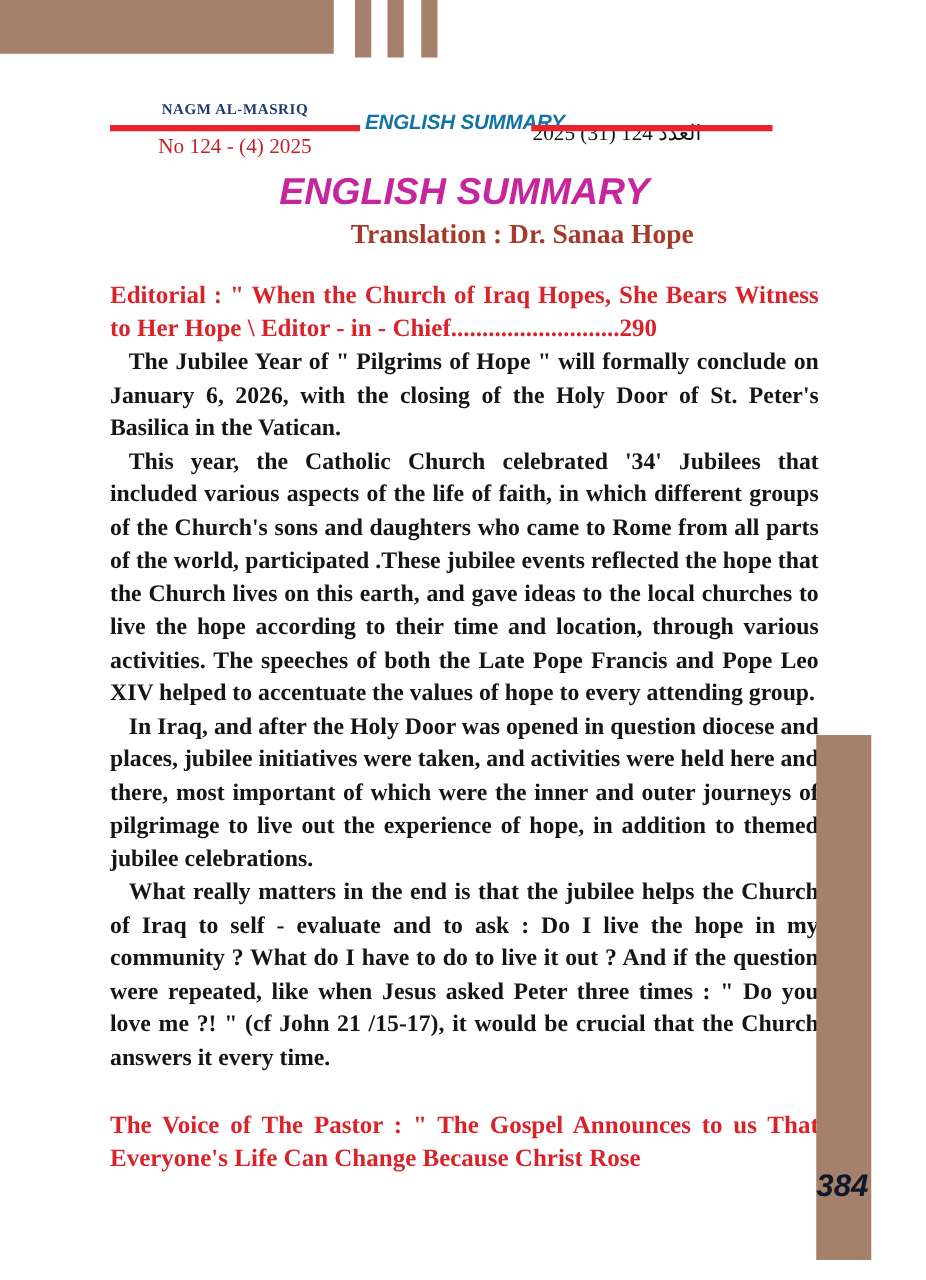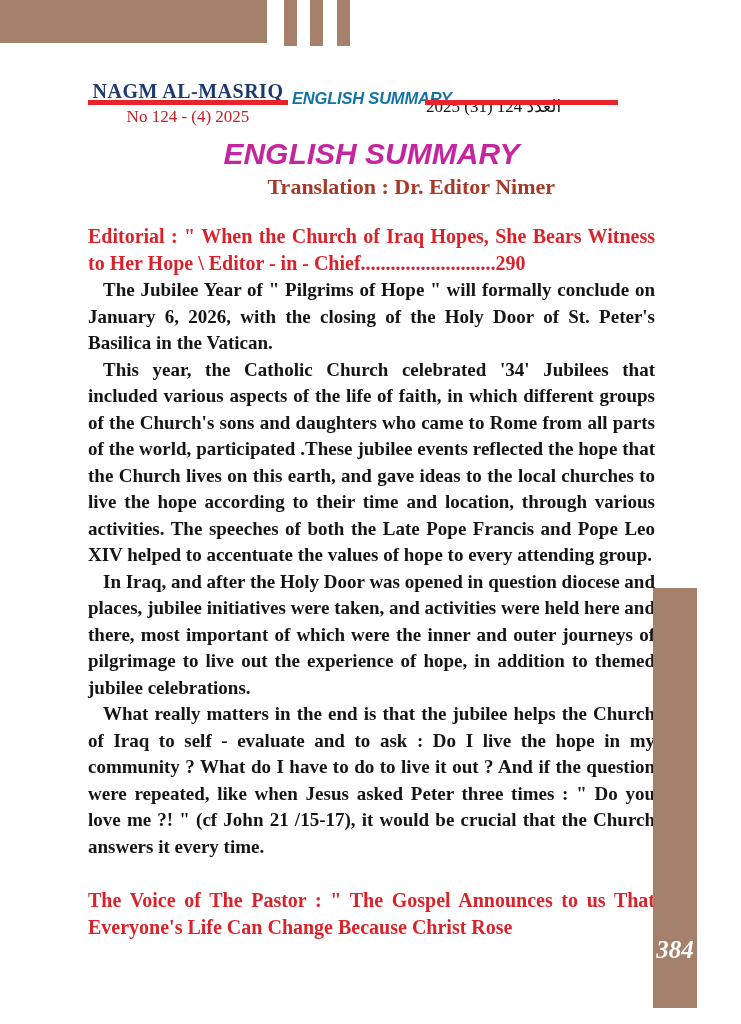--- a/index.html
+++ b/index.html
@@ -6,26 +6,26 @@
   .page{position:relative;width:741px;height:1024px;background:#ffffff;overflow:hidden;
         font-family:"Liberation Serif",serif;}
 
   
   .deco-rect{position:absolute;left:0;top:0;width:267px;height:43px;background:#a5816c;}
   .deco-bar{position:absolute;top:0;width:13px;height:46px;background:#a5816c;}
   .deco-bar.b1{left:284px;} .deco-bar.b2{left:310px;} .deco-bar.b3{left:337px;}
 
   
   .side-bar{position:absolute;left:653px;top:588px;width:44px;height:420px;background:#a5816c;}
-  .page-num{position:absolute;left:0;right:0;bottom:44px;text-align:center;color:#ffffff;
-            font-family:Liberation Serif, serif;font-style:italic;font-weight:bold;font-size:25px;}
+  .page-num{position:absolute;left:0;right:0;bottom:44px;text-align:left;color:#0f172a;
+            font-family:Liberation Sans, sans-serif;font-style:italic;font-weight:bold;font-size:25px;}
 
   
   .journal-name{position:absolute;left:88px;top:80px;width:200px;text-align:center;
-                color:#1c3a6e;font-weight:bold;font-size:20px;letter-spacing:.5px;white-space:nowrap;}
+                color:#1c3a6e;font-weight:bold;font-size:12px;letter-spacing:.5px;white-space:nowrap;}
   .red-line-left{position:absolute;left:88px;top:100px;width:200px;height:5px;background:#e8232b;}
   .issue-line{position:absolute;left:88px;top:107px;width:200px;text-align:center;
               color:#c32127;font-weight:normal;font-size:17px;white-space:nowrap;}
   .section-label{position:absolute;left:292px;top:89px;color:#1173a6;
                  font-family:"Liberation Sans",sans-serif;font-style:italic;font-weight:bold;
                  font-size:16.5px;letter-spacing:-.2px;white-space:nowrap;}
   .arabic-issue{position:absolute;left:426px;top:77px;width:196px;direction:rtl;text-align:left;
                 color:#141414;font-size:17px;white-space:nowrap;margin-top:19px;}
   .red-line-right{position:absolute;left:425px;top:100px;width:193px;height:5px;background:#e8232b;}
   .logo{position:absolute;left:572px;top:60px;width:92px;height:92px;}
@@ -57,21 +57,21 @@
 
   <div class="journal-name">NAGM AL-MASRIQ</div>
   <div class="red-line-left"></div>
   <div class="issue-line">No 124 - (4) 2025</div>
   <div class="section-label">ENGLISH SUMMARY</div>
   <div class="arabic-issue">العدد 124 (31) 2025</div>
   <div class="red-line-right"></div>
 
 
   <div class="main-title">ENGLISH SUMMARY</div>
-  <div class="translation">Translation : Dr. Editor Nimer</div>
+  <div class="translation">Translation : Dr. Sanaa Hope</div>
 
   <div class="content">
     <p class="red-heading">Editorial : " When the Church of Iraq Hopes, She Bears Witness to Her Hope \ Editor - in - Chief...........................290</p>
     <p class="body-par">The Jubilee Year of " Pilgrims of Hope " will formally conclude on January 6, 2026, with the closing of the Holy Door of St. Peter's Basilica in the Vatican.</p>
     <p class="body-par">This year, the Catholic Church celebrated '34' Jubilees that included various aspects of the life of faith, in which different groups of the Church's sons and daughters who came to Rome from all parts of the world, participated .These jubilee events reflected the hope that the Church lives on this earth, and gave ideas to the local churches to live the hope according to their time and location, through various activities. The speeches of both the Late Pope Francis and Pope Leo XIV helped to accentuate the values of hope to every attending group.</p>
     <p class="body-par">In Iraq, and after the Holy Door was opened in question diocese and places, jubilee initiatives were taken, and activities were held here and there, most important of which were the inner and outer journeys of pilgrimage to live out the experience of hope, in addition to themed jubilee celebrations.</p>
     <p class="body-par">What really matters in the end is that the jubilee helps the Church of Iraq to self - evaluate and to ask : Do I live the hope in my community ? What do I have to do to live it out ? And if the question were repeated, like when Jesus asked Peter three times : " Do you love me ?! " (cf John 21 /15-17), it would be crucial that the Church answers it every time.</p>
     <p class="red-heading pastor">The Voice of The Pastor : " The Gospel Announces to us That Everyone's Life Can Change Because Christ Rose</p>
   </div>
 

